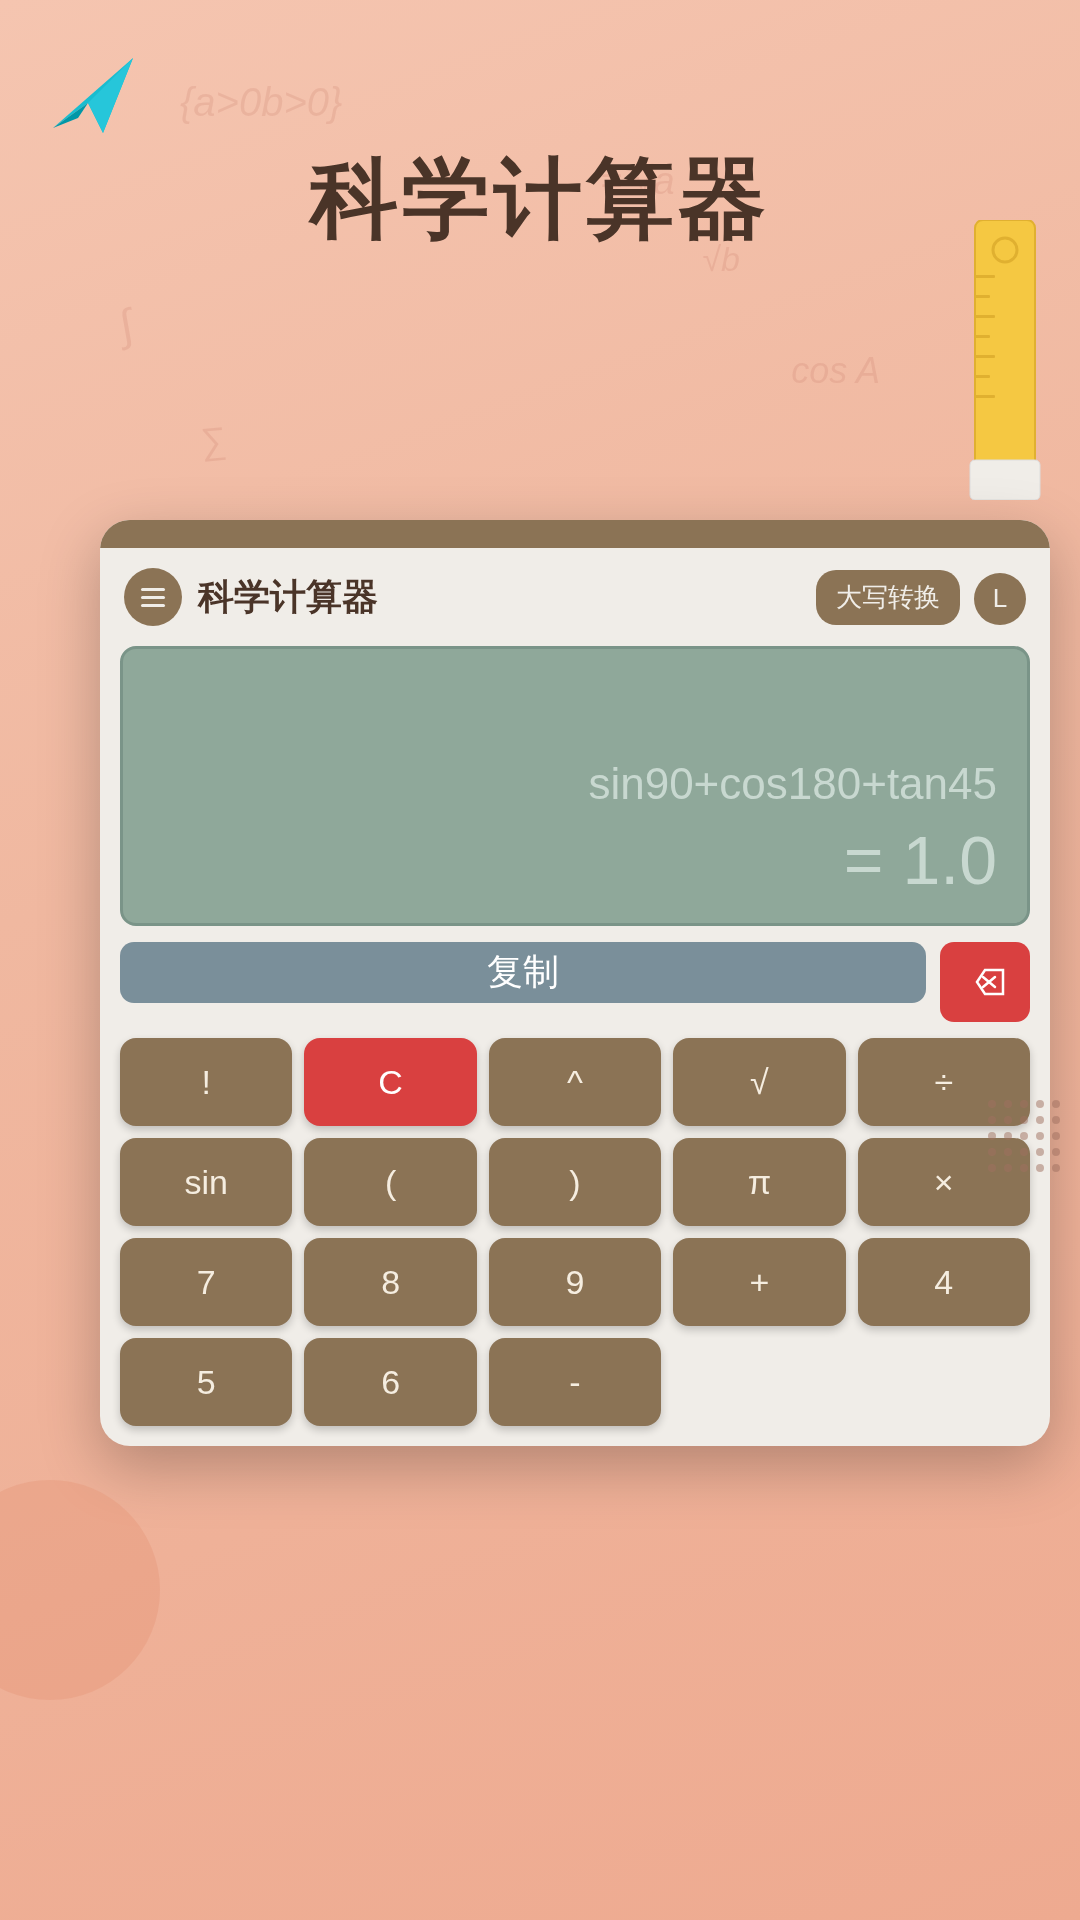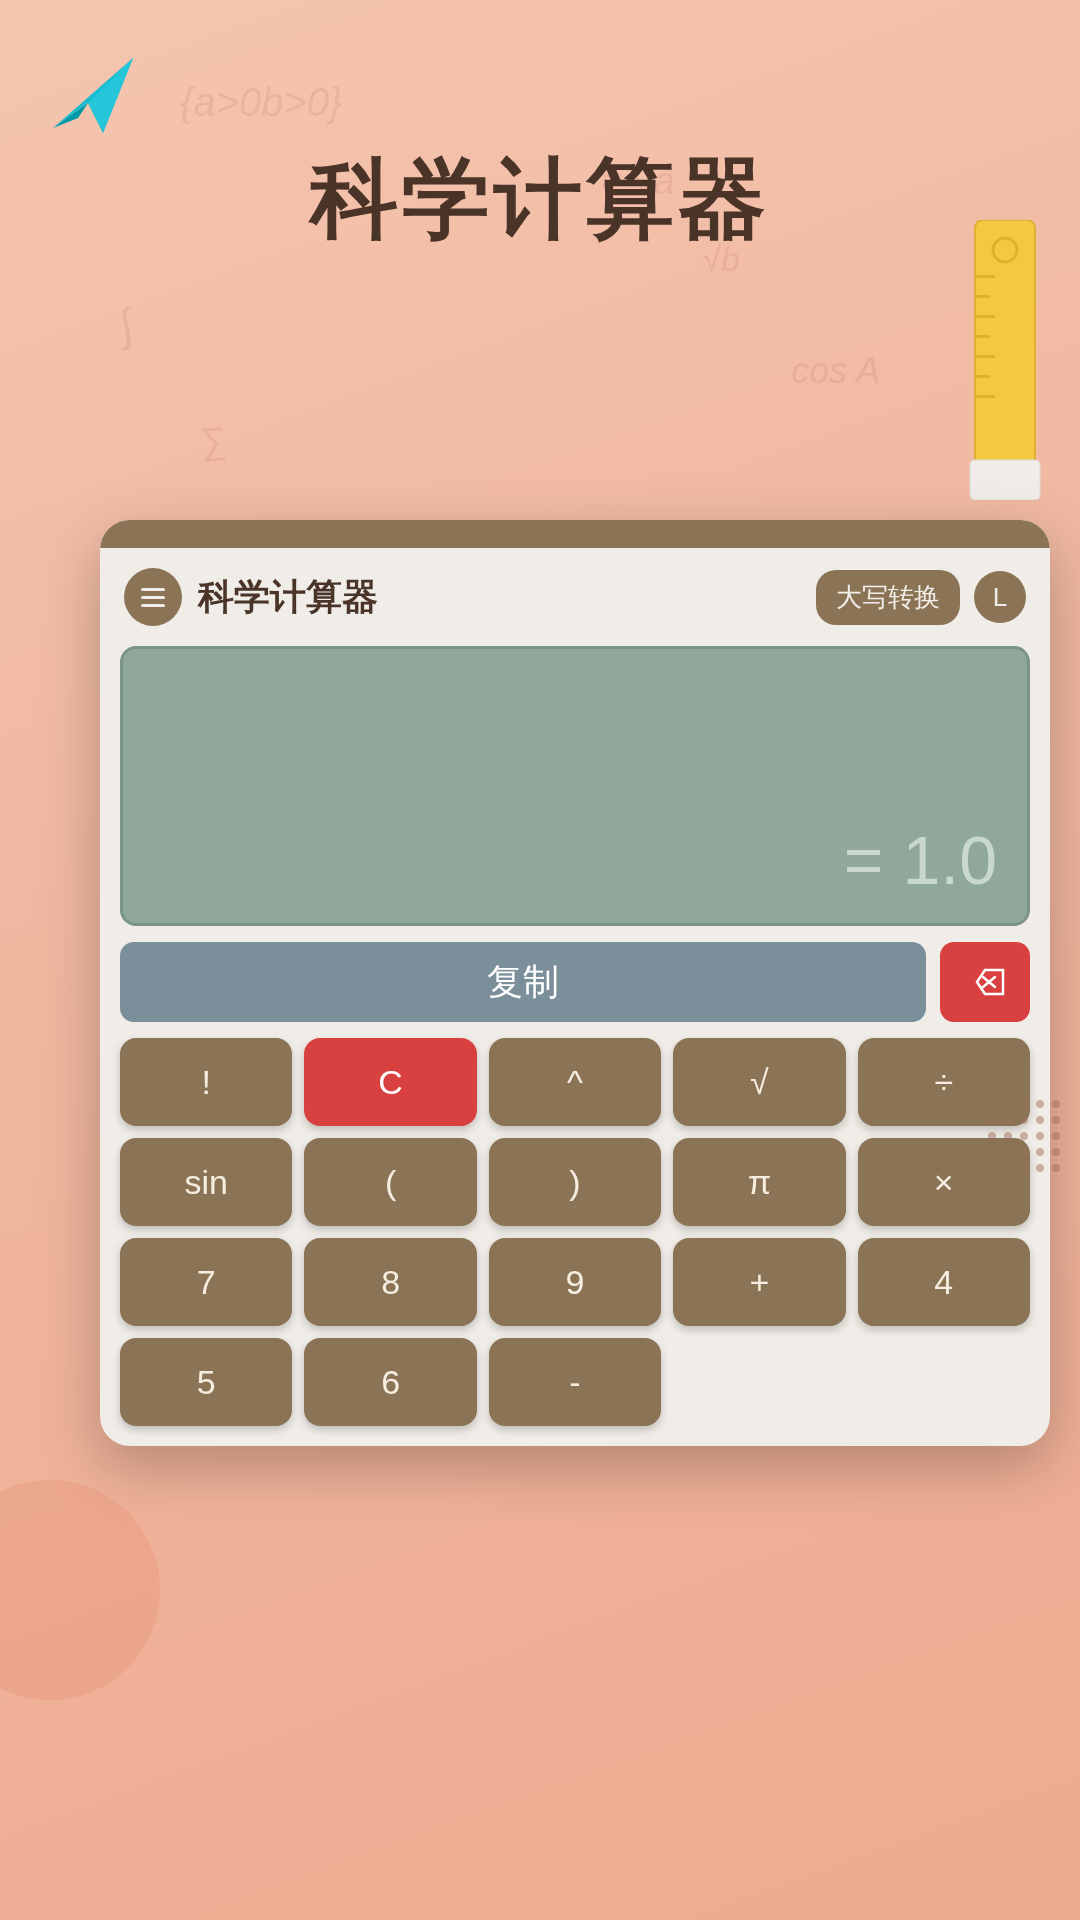--- a/index.html
+++ b/index.html
@@ -131,21 +131,21 @@
     }
 
     .header-title {
       font-size: 36px;
       font-weight: 600;
       color: #4a3428;
     }
 
     .header-right {
       display: flex;
-      align-items: center;
+      align-items: flex-end;
       gap: 14px;
     }
 
     .convert-btn {
       background: #8b7355;
       color: #f0ede8;
       padding: 10px 20px;
       border-radius: 20px;
       font-size: 26px;
       cursor: pointer;
@@ -199,21 +199,21 @@
       gap: 14px;
       margin: 0 20px 16px 20px;
     }
 
     .copy-btn {
       flex: 1;
       background: #7a8f9a;
       color: #ffffff;
       border: none;
       border-radius: 14px;
-      height: 80px;
+      height: 61px;
       font-size: 36px;
       cursor: pointer;
       display: flex;
       align-items: center;
       justify-content: center;
     }
 
     .backspace-btn {
       width: 90px;
       height: 80px;
@@ -342,20 +342,21 @@
     </div>
     <div class="header-right">
       <div class="convert-btn">大写转换</div>
       <div class="history-btn">
         <span>L</span>
       </div>
     </div>
   </div>
 
   <div class="display-area">
+    <div class="expression-text">sin90+cos180+tan45</div>
     <div class="result-text">= 1.0</div>
   </div>
 
   <div class="action-row">
     <button class="copy-btn">复制</button>
     <button class="backspace-btn">
       <svg width="40" height="30" viewBox="0 0 40 30" xmlns="http://www.w3.org/2000/svg">
         <polygon points="12,15 20,3 38,3 38,27 20,27" fill="none" stroke="white" stroke-width="2.5"></polygon>
         <line x1="18" y1="10" x2="30" y2="20" stroke="white" stroke-width="2.5" stroke-linecap="round"></line>
         <line x1="30" y1="10" x2="18" y2="20" stroke="white" stroke-width="2.5" stroke-linecap="round"></line>

